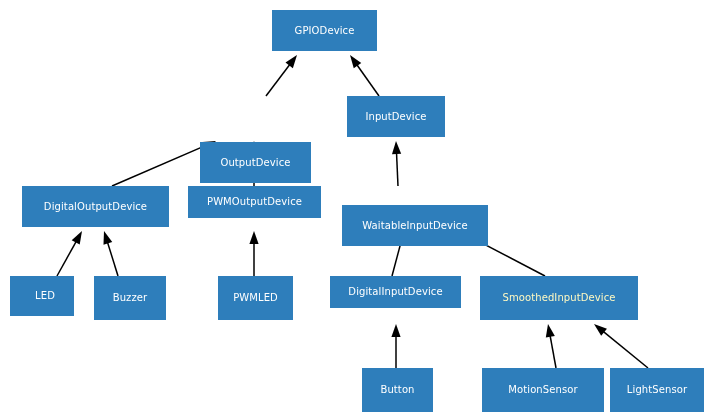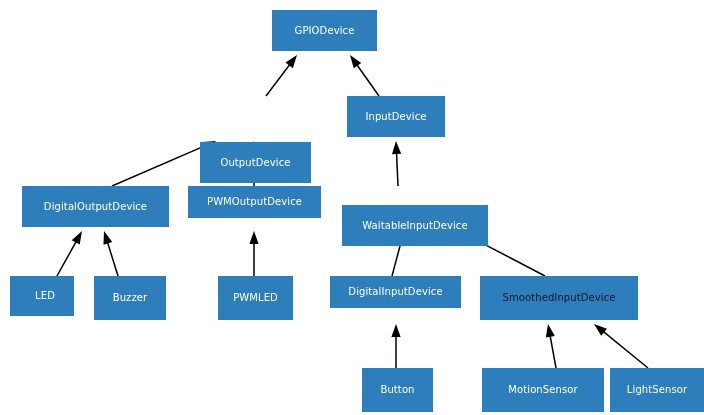--- a/index.html
+++ b/index.html
@@ -124,21 +124,21 @@
       </div>
       <div class="node-box" style="left: 94px; top: 276px; width: 72px; height: 44px; background: rgb(46, 126, 187); color: rgb(255, 255, 255); align-items: center;">
         <span class="node-label">Buzzer</span>
       </div>
       <div class="node-box" style="left: 218px; top: 276px; width: 75px; height: 44px; background: rgb(46, 126, 187); color: rgb(255, 255, 255);">
         <span class="node-label">PWMLED</span>
       </div>
       <div class="node-box" style="left: 330px; top: 276px; width: 131px; height: 32px; background: rgb(46, 126, 187); color: rgb(255, 255, 255);">
         <span class="node-label">DigitalInputDevice</span>
       </div>
-      <div class="node-box" style="left: 480px; top: 276px; width: 158px; height: 44px; background: rgb(46, 126, 187); color: #0f172a;">
+      <div class="node-box" style="left: 480px; top: 276px; width: 158px; height: 44px; background: rgb(46, 126, 187); color: #fef9c3;">
         <span class="node-label">SmoothedInputDevice</span>
       </div>
       <div class="node-box" style="left: 362px; top: 368px; width: 71px; height: 44px; background: rgb(46, 126, 187); color: rgb(255, 255, 255); align-items: center;">
         <span class="node-label">Button</span>
       </div>
       <div class="node-box" style="left: 482px; top: 368px; width: 122px; height: 44px; background: rgb(46, 126, 187); color: rgb(255, 255, 255);">
         <span class="node-label">MotionSensor</span>
       </div>
       <div class="node-box" style="left: 610px; top: 368px; width: 94px; height: 44px; background: rgb(46, 126, 187); color: rgb(255, 255, 255);">
         <span class="node-label">LightSensor</span>

